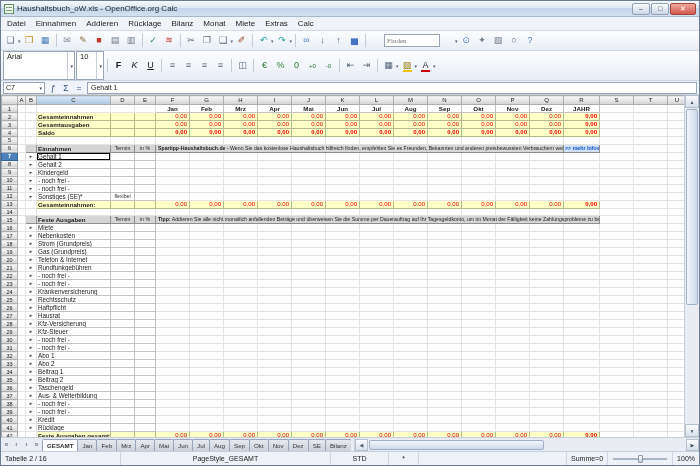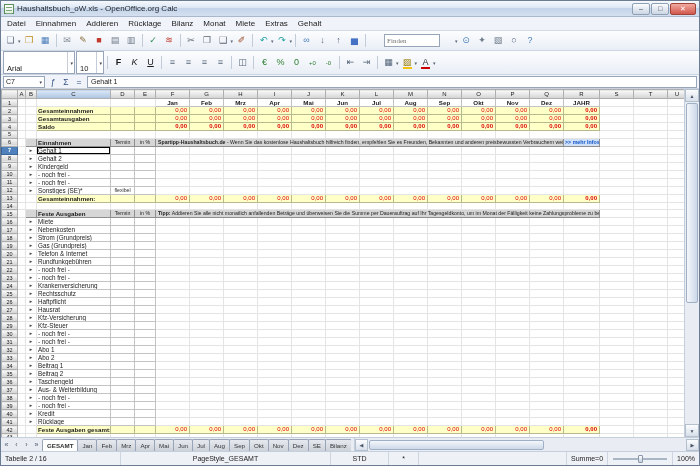--- a/index.html
+++ b/index.html
@@ -19,21 +19,21 @@
 .menu-item{padding:0 5px;line-height:13px;font-size:8px;color:#222}
 
 .toolbar{flex:0 0 20px;display:flex;align-items:center;background:linear-gradient(#fcfdfe,#e9eef6);border-bottom:1px solid #ccd5e2;padding:0 2px;gap:1px}
 .tb-group{display:flex;align-items:center;gap:1px}
 .tbi{min-width:15px;height:15px;display:flex;align-items:center;justify-content:center;border-radius:2px;font-size:9px;line-height:1;position:relative}
 .tbi .g{display:block}
 .tbi .ub{position:absolute;left:3px;right:3px;bottom:1px;height:2px}
 .dd-caret{font-size:5px;color:#5a6676;margin-left:-1px}
 .sep{width:1px;height:13px;background:#c2cbd8;margin:0 2px;flex:0 0 auto}
 .find-input{width:56px;height:13px;border:1px solid #98a5b8;background:#fff;font-size:7px;padding:0 2px;font-family:Liberation Serif, serif;color:#333;margin:0 15px}
-.combo{display:flex;align-items:flex-end;height:23px;border:1px solid #98a5b8;background:#fff;font-size:7.5px;padding:0 1px 0 3px}
+.combo{display:flex;align-items:flex-start;height:29px;border:1px solid #98a5b8;background:#fff;font-size:7.5px;padding:0 1px 0 3px}
 .combo .caret{margin-left:auto;font-size:5px;color:#445;border-left:1px solid #c6cdd8;padding-left:2px;height:100%;display:flex;align-items:center}
 .combo.font{width:72px}
 .combo.size{width:28px}
 
 .formulabar{flex:0 0 14px;display:flex;align-items:center;background:#f0f4fa;border-bottom:1px solid #c9d2de;padding:0 2px;gap:2px}
 .namebox{width:42px;height:12px;border:1px solid #98a5b8;background:#fff;display:flex;align-items:center;padding:0 2px;font-size:7px}
 .namebox .caret{margin-left:auto;font-size:5px;color:#445}
 .fb-btn{width:12px;text-align:center;color:#2e4f80;font-size:8.5px}
 .inputline{flex:1;height:12px;border:1px solid #98a5b8;background:#fff;display:flex;align-items:center;padding:0 3px;font-size:7px}
 
@@ -103,21 +103,21 @@
 
   <div class="menubar">
       <div class="menu-item">Datei</div>
       <div class="menu-item">Einnahmen</div>
       <div class="menu-item">Addieren</div>
       <div class="menu-item">Rücklage</div>
       <div class="menu-item">Bilanz</div>
       <div class="menu-item">Monat</div>
       <div class="menu-item">Miete</div>
       <div class="menu-item">Extras</div>
-      <div class="menu-item">Gehalt</div>
+      <div class="menu-item">Calc</div>
     </div>
 
   <div class="toolbar">
     <div class="tb-group">
         <div class="tbi">
           <span class="g" style="color: rgb(85, 101, 122);">❏</span>
         </div>
         <span class="dd-caret">▾</span>
         <div class="tbi">
           <span class="g" style="color: rgb(192, 138, 29);">❒</span>

